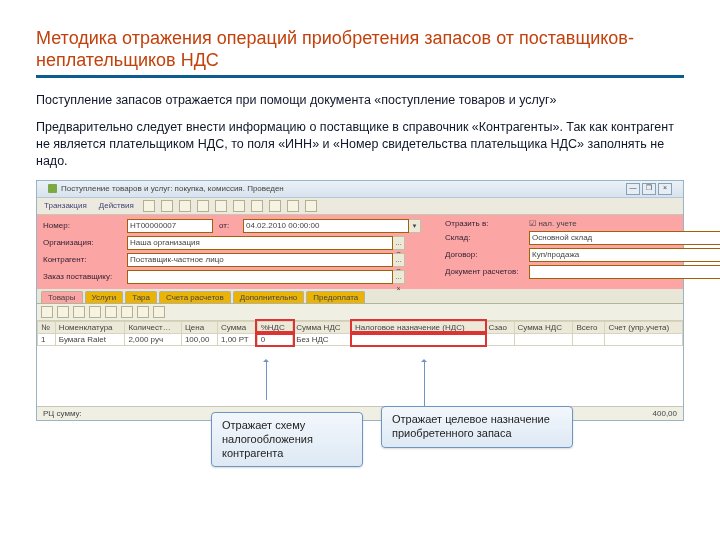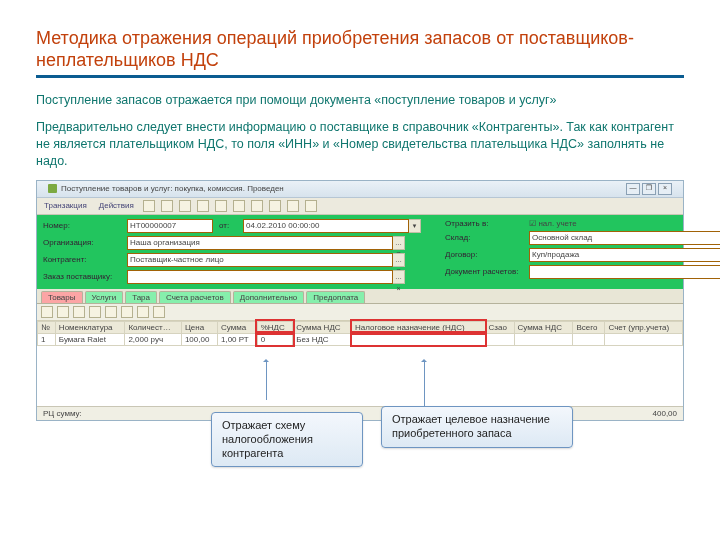--- a/index.html
+++ b/index.html
@@ -23,21 +23,21 @@
     margin-bottom: 4px;
   }
   .title-rule {
     height: 2px;
     background: #0b5c91;
     border-bottom: 1px solid #0b5c91;
     margin-bottom: 14px;
   }
   .para {
     font-size: 12.5px;
-    color: #0f766e;
+    color: #0f172a;
     line-height: 1.35;
     margin-bottom: 10px;
   }
   .shot {
     margin: 6px 0 0 0;
     border: 1px solid #9ab3c6;
     background: #f5f5f2;
     font-size: 8px;
     color: #444;
   }
@@ -81,21 +81,21 @@
     color: #447;
   }
   .tbtn.ico {
     width: 10px; height: 10px;
     border: 1px solid #b4b08f;
     display: inline-block;
     padding: 0;
     background: #f6f3e2;
   }
   .form-area {
-    background: #22c55e;
+    background: #fca5a5;
     padding: 4px 6px 2px 6px;
   }
   .frow {
     display: flex;
     align-items: center;
     margin-bottom: 3px;
     gap: 6px;
   }
   .lbl {
     width: 78px;
@@ -135,21 +135,21 @@
   .tabs {
     display: flex;
     border-bottom: 1px solid #b5b29b;
     background: #e8e6d6;
     padding: 2px 4px 0 4px;
     gap: 2px;
   }
   .tab {
     border: 1px solid #b5b29b;
     border-bottom: none;
-    background: #86efac;
+    background: #eab308;
     padding: 1px 6px;
     font-size: 8px;
     border-radius: 2px 2px 0 0;
   }
   .tab.active {
     background: #fca5a5;
   }
   .grid-wrap {
     background: #fff;
     padding: 0;

